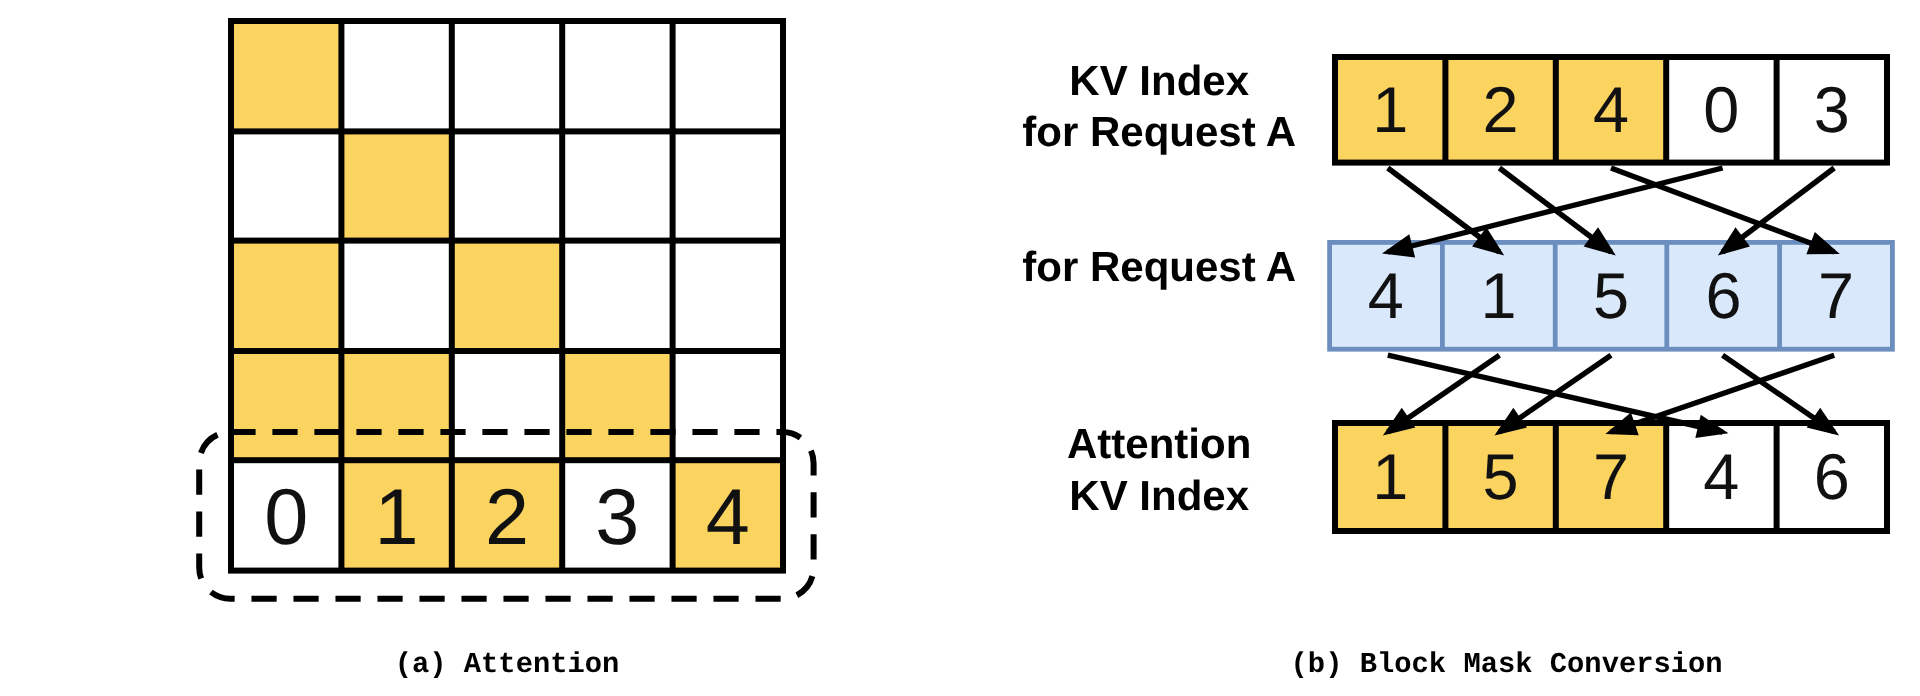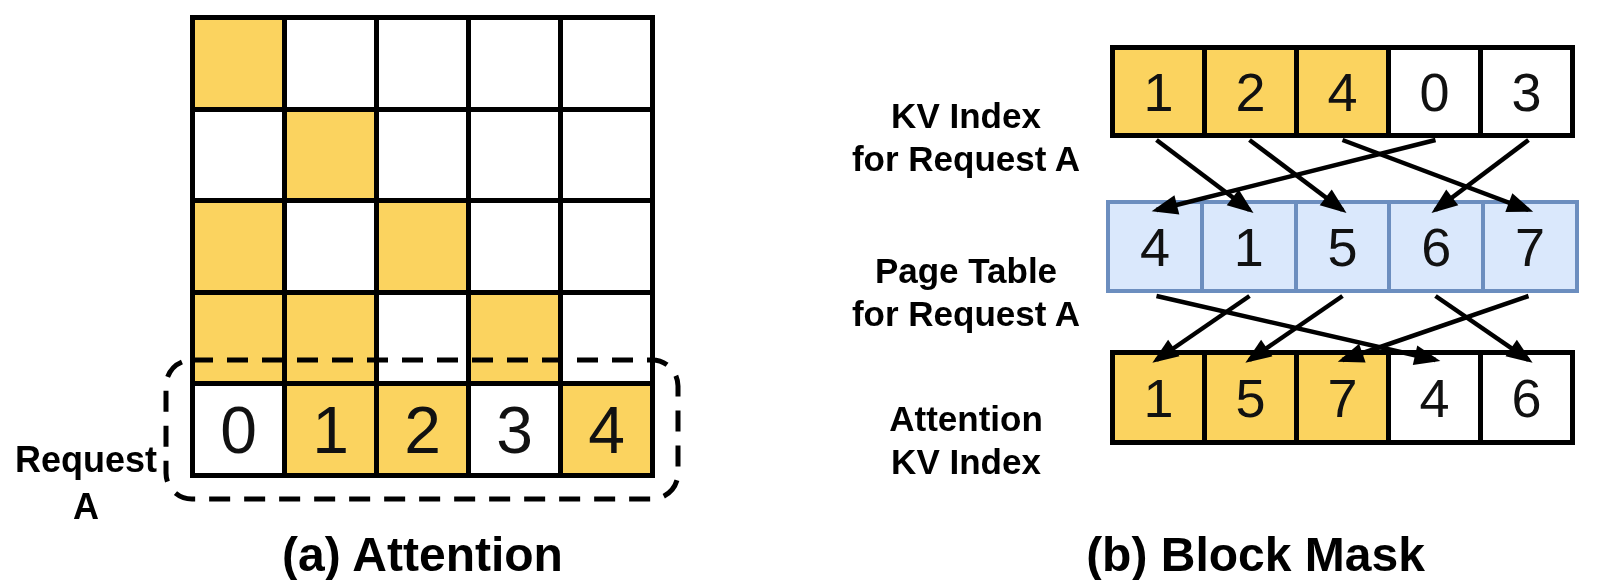--- a/index.html
+++ b/index.html
@@ -25,29 +25,29 @@
   .row-yellow{background:#000;gap:5px;padding:5px;}
   .row-blue{background:#6C8EBF;gap:4px;padding:4px;}
   .block-row .cell{font-size:54px;line-height:1;color:#111;}
   .cell.b{background:#DAE8FC;}
   #kv-row{left:1110px;top:45px;width:465px;height:93px;}
   #pt-row{left:1106px;top:200px;width:473px;height:93px;}
   #conv-row{left:1110px;top:350px;width:465px;height:95px;}
   
   .side-label{
     position:absolute;text-align:center;font-weight:bold;
-    font-size:35px;line-height:43px;z-index:2;margin-top:48px;
+    font-size:35px;line-height:43px;z-index:2;
   }
   #request-label{left:0px;top:388px;width:172px;font-size:36px;line-height:47px;}
   #kv-label{left:780px;top:46px;width:372px;}
   #pt-label{left:780px;top:201px;width:372px;}
   #conv-label{left:780px;top:349px;width:372px;}
   .caption{
     position:absolute;top:532px;text-align:center;font-weight:bold;
-    font-size:48px;line-height:46px;z-index:2;
+    font-size:24px;line-height:46px;z-index:2;font-family:Liberation Mono, monospace;
   }
   #caption-a{left:190px;width:465px;}
   #caption-b{left:1003px;width:505px;}
   
   #overlay{position:absolute;left:0;top:0;width:1600px;height:580px;z-index:5;pointer-events:none;}
 </style>
 </head>
 <body>
 
 <div class="canvas">
@@ -73,24 +73,20 @@
       <div class="cell"></div>
       <div class="cell y"></div>
       <div class="cell"></div>
       <div class="cell">0</div>
       <div class="cell y">1</div>
       <div class="cell y">2</div>
       <div class="cell">3</div>
       <div class="cell y">4</div>
     </div>
 
-  <div class="side-label" id="request-label">
-    <div>Request</div>
-    <div>A</div>
-  </div>
 
   <div class="caption" id="caption-a">(a) Attention</div>
 
   <div class="block-row row-yellow" id="kv-row">
       <div class="cell y">1</div>
       <div class="cell y">2</div>
       <div class="cell y">4</div>
       <div class="cell ">0</div>
       <div class="cell ">3</div>
     </div>
@@ -107,21 +103,20 @@
       <div class="cell y">7</div>
       <div class="cell ">4</div>
       <div class="cell ">6</div>
     </div>
 
   <div class="side-label" id="kv-label">
     <div>KV Index</div>
     <div>for Request A</div>
   </div>
   <div class="side-label" id="pt-label">
-    <div>Page Table</div>
     <div>for Request A</div>
   </div>
   <div class="side-label" id="conv-label">
     <div>Attention</div>
     <div>KV Index</div>
   </div>
 
   <div class="caption" id="caption-b">(b) Block Mask Conversion</div>
 
   <svg id="overlay" viewBox="0 0 1600 580" xmlns="http://www.w3.org/2000/svg">

